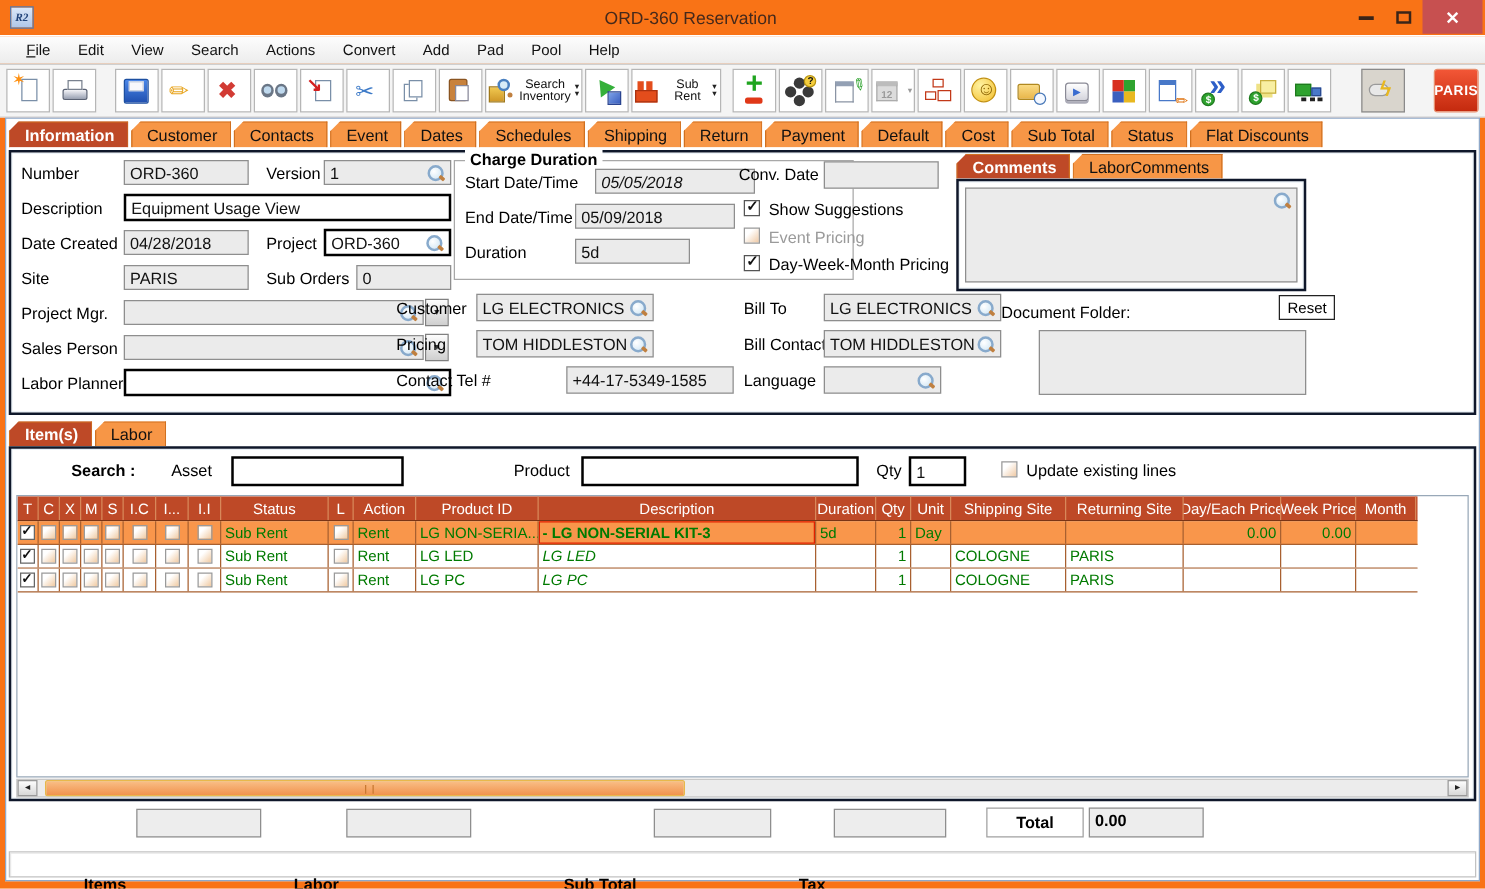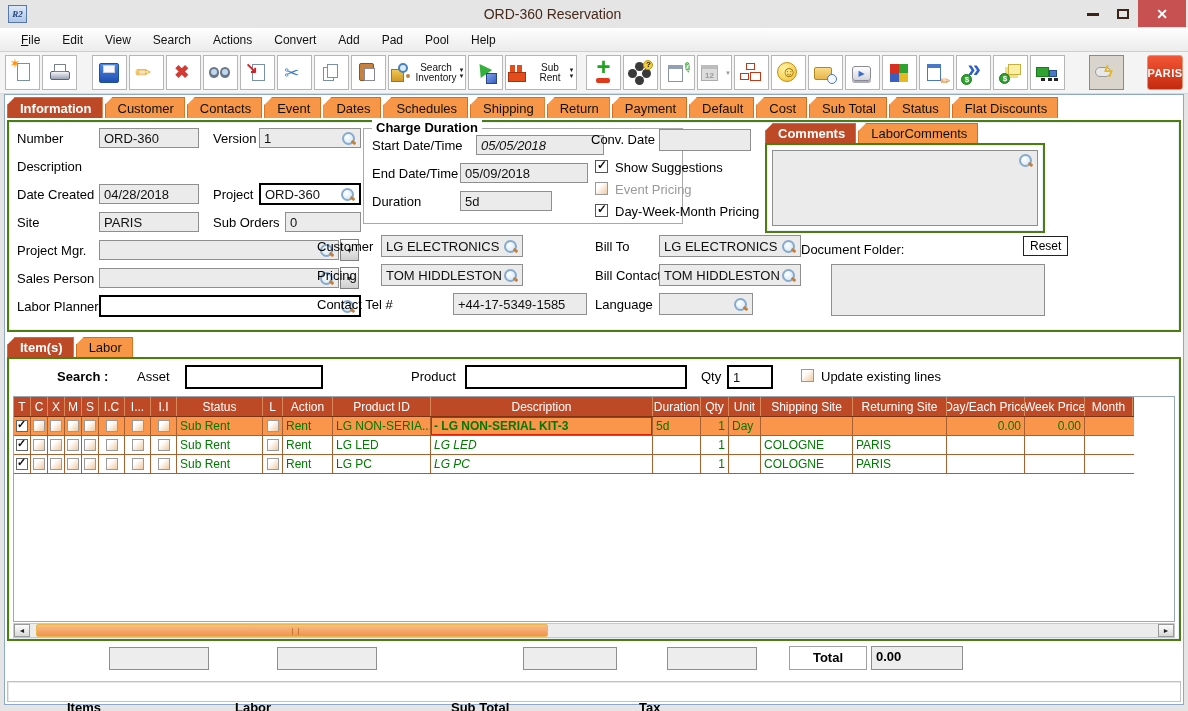--- a/index.html
+++ b/index.html
@@ -1,17 +1,17 @@
 <!DOCTYPE html>
 <html><head>
 <meta charset="utf-8">
 <style>
   * { margin:0; padding:0; box-sizing:border-box; }
   body { font-family:"Liberation Sans", sans-serif; background:#fff; }
-  .win { position:relative; width:1188px; height:711px; background:#e5e5e5; overflow:hidden; }
+  .win { position:relative; width:1188px; height:711px; background:#f97316; overflow:hidden; }
 
   
   .titlebar { height:28px; display:flex; align-items:center; padding:0 2px 0 8px; }
   .appicon { width:19px; height:18px; background:linear-gradient(#DCE8F8,#AFC6E8); border:1px solid #5878A8; color:#24457A; font-size:9px; font-weight:bold; font-style:italic; display:flex; align-items:center; justify-content:center; font-family:"Liberation Serif", serif; }
   .title { flex:1; text-align:center; font-size:14px; color:#45291B; }
   .wbtn { width:30px; height:24px; display:flex; align-items:center; justify-content:center; cursor:default; }
   .glyph-min { width:12px; height:3px; background:#3A2418; }
   .glyph-max { width:12px; height:10px; border:2px solid #3A2418; background:transparent; }
   .closebtn { width:48px; height:27px; background:#C75050; display:flex; align-items:center; justify-content:center; color:#fff; font-size:14px; font-weight:bold; margin-top:-1px; }
 
@@ -87,21 +87,21 @@
   
   .bodywrap { position:absolute; left:4px; right:4px; top:94px; bottom:6px; background:#fff; border:1px solid #8FA8C8; }
 
   
   .tabs { position:absolute; left:2px; top:2px; display:flex; gap:2px; }
   .tab { background:#F79646; border:1px solid #D9archive07020; border:1px solid #D07020; border-bottom:none; color:#111; font-size:13px; padding:3px 10px 3px 12px; clip-path:polygon(8px 0, 100% 0, 100% 100%, 0 100%, 0 8px); height:21px; }
   .tab.active { background:#BE4927; color:#fff; font-weight:bold; }
   .tabs2 { position:absolute; display:flex; gap:2px; }
 
   
-  .panel { position:absolute; border:2px solid #4d7c0f; background:#fff; box-shadow:inset 0 0 0 1px #E8EFF6; }
+  .panel { position:absolute; border:2px solid #0f172a; background:#fff; box-shadow:inset 0 0 0 1px #E8EFF6; }
 
   
   .lab { position:absolute; font-size:13px; color:#000; white-space:nowrap; }
   .lab.dis { color:#9a9a9a; }
   .fld { position:absolute; height:20px; background:#EBEBEB; border:1px solid #8E8E8E; font-size:13px; color:#111; padding:1px 4px 0 4px; white-space:nowrap; overflow:hidden; display:flex; align-items:center; }
   .fld.edit { background:#fff; border:2px solid #000; height:22px; }
   .fld .txt { flex:1; overflow:hidden; white-space:nowrap; }
   .mag { display:inline-block; width:15px; height:15px; position:relative; flex:0 0 auto; }
   .mag::before { content:''; position:absolute; left:1px; top:1px; width:9px; height:9px; border:2px solid #88AACC; border-radius:50%; background:radial-gradient(circle at 35% 35%,#fff,#CCE4F4); }
   .mag::after { content:''; position:absolute; left:10px; top:10px; width:5px; height:3px; background:#C08040; transform:rotate(40deg); border-radius:1px; }
@@ -308,20 +308,23 @@
       <div class="fld" style="left:90px; top:6px; width:100px;">
           <span class="txt">ORD-360</span>
         </div>
       <span class="lab" style="left:204px; top:9px;">Version</span>
       <div class="fld" style="left:250px; top:6px; width:102px;">
           <span class="txt">1</span>
           <span class="mag"></span>
         </div>
 
       <span class="lab" style="left:8px; top:37px;">Description</span>
+      <div class="fld edit" style="left:90px; top:33px; width:262px;">
+          <span class="txt">Equipment Usage View</span>
+        </div>
 
       <span class="lab" style="left:8px; top:65px;">Date Created</span>
       <div class="fld" style="left:90px; top:62px; width:100px;">
           <span class="txt">04/28/2018</span>
         </div>
       <span class="lab" style="left:204px; top:65px;">Project</span>
       <div class="fld edit" style="left:250px; top:61px; width:102px;">
           <span class="txt">ORD-360</span>
           <span class="mag"></span>
         </div>

